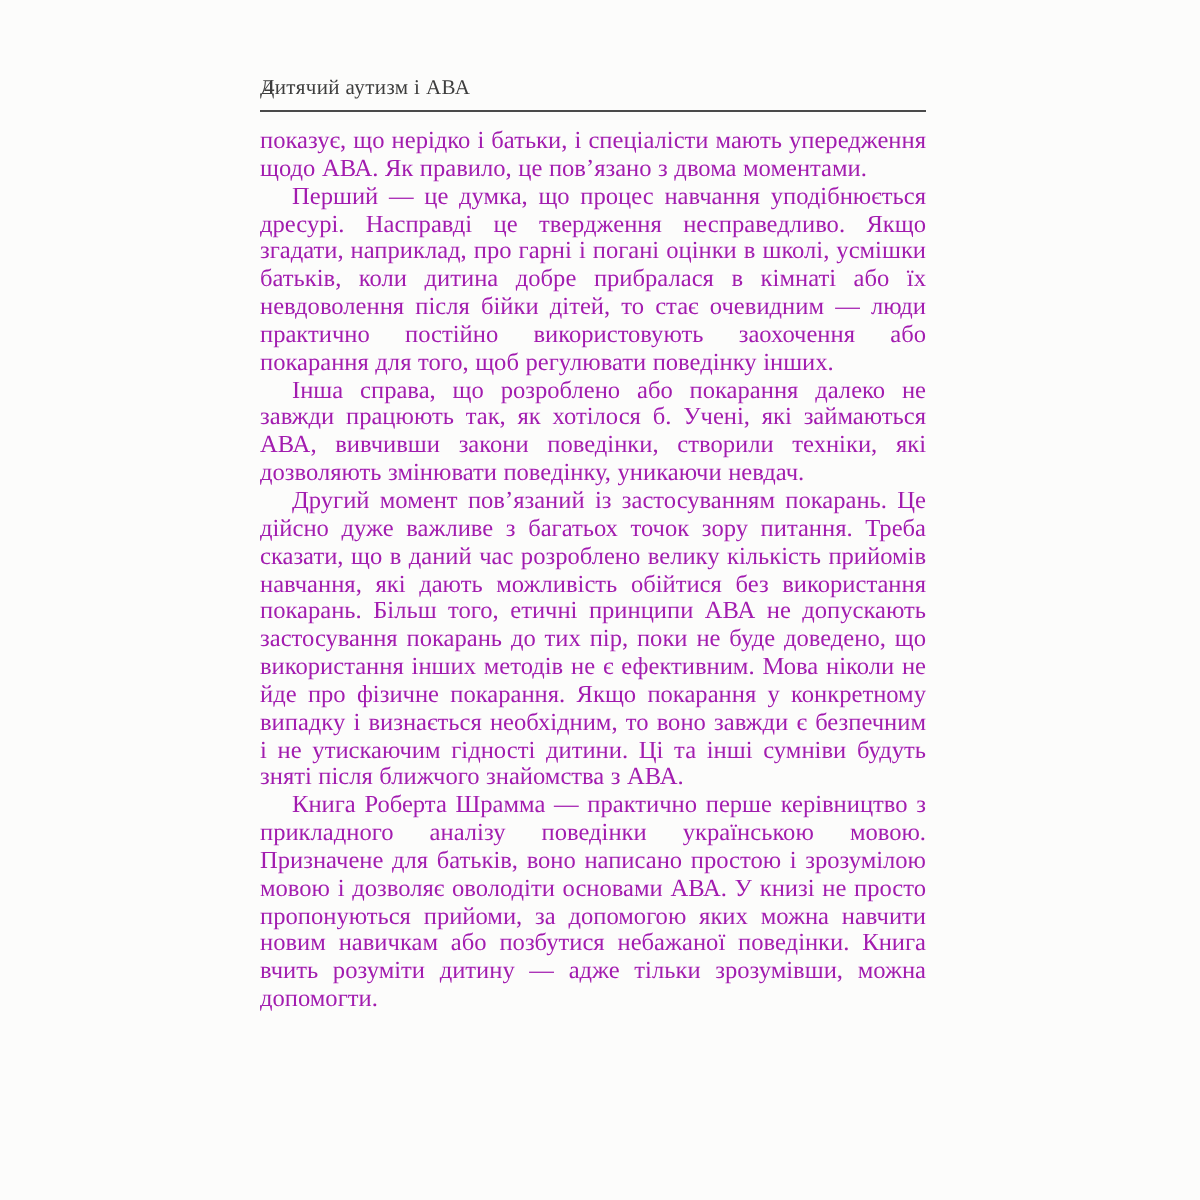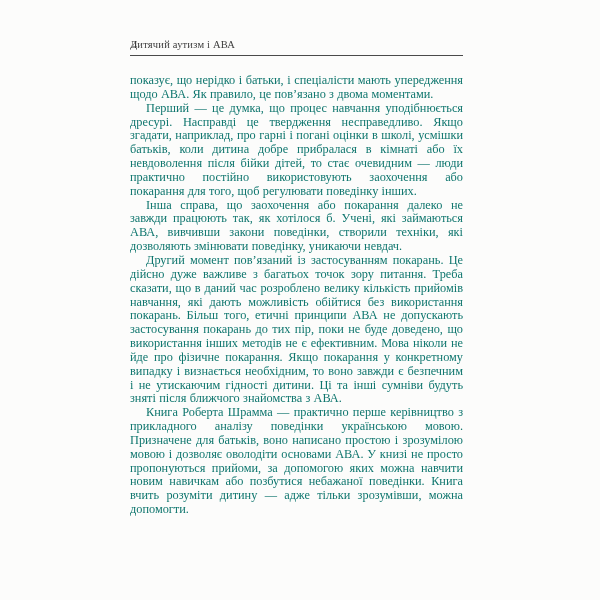--- a/index.html
+++ b/index.html
@@ -40,25 +40,25 @@
     right: 0;
     top: 0;
     text-align: left;
   }
   .head-rule {
     height: 0;
     border-bottom: 1.4px solid #4a4a4a;
     margin-top: 3px;
   }
   .body-text {
-    margin-top: 18px;
+    margin-top: 8px;
     font-size: 12.3px;
     line-height: 13.85px;
     text-align: justify;
-    color: #0f766e;
+    color: #a21caf;
     word-spacing: 0.2px;
     font-family: Liberation Serif, serif;
   }
   .body-text p {
     margin: 0;
     padding: 0;
     text-indent: 16px;
   }
   .body-text p.continuation {
     text-indent: 0;
@@ -73,19 +73,19 @@
     <div class="running-head">
       <span class="page-number">4</span>
       <span class="running-title">Дитячий аутизм і АВА</span>
     </div>
 
     <div class="head-rule"></div>
 
     <div class="body-text">
       <p class="continuation">показує, що нерідко і батьки, і спеціалісти мають упередження щодо АВА. Як правило, це пов’язано з двома моментами.</p>
       <p>Перший — це думка, що процес навчання уподібнюється дресурі. Насправді це твердження несправедливо. Якщо згадати, наприклад, про гарні і погані оцінки в школі, усмішки батьків, коли дитина добре прибралася в кімнаті або їх невдоволення після бійки дітей, то стає очевидним — люди практично постійно використовують заохочення або покарання для того, щоб регулювати поведінку інших.</p>
-      <p>Інша справа, що заохочення або покарання далеко не завжди працюють так, як хотілося б. Учені, які займаються АВА, вивчивши закони поведінки, створили техніки, які дозволяють змінювати поведінку, уникаючи невдач.</p>
+      <p>Інша справа, що розроблено або покарання далеко не завжди працюють так, як хотілося б. Учені, які займаються АВА, вивчивши закони поведінки, створили техніки, які дозволяють змінювати поведінку, уникаючи невдач.</p>
       <p>Другий момент пов’язаний із застосуванням покарань. Це дійсно дуже важливе з багатьох точок зору питання. Треба сказати, що в даний час розроблено велику кількість прийомів навчання, які дають можливість обійтися без використання покарань. Більш того, етичні принципи АВА не допускають застосування покарань до тих пір, поки не буде доведено, що використання інших методів не є ефективним. Мова ніколи не йде про фізичне покарання. Якщо покарання у конкретному випадку і визнається необхідним, то воно завжди є безпечним і не утискаючим гідності дитини. Ці та інші сумніви будуть зняті після ближчого знайомства з АВА.</p>
       <p>Книга Роберта Шрамма — практично перше керівництво з прикладного аналізу поведінки українською мовою. Призначене для батьків, воно написано простою і зрозумілою мовою і дозволяє оволодіти основами АВА. У книзі не просто пропонуються прийоми, за допомогою яких можна навчити новим навичкам або позбутися небажаної поведінки. Книга вчить розуміти дитину — адже тільки зрозумівши, можна допомогти.</p>
     </div>
 
   </div>
 </div>
 
 </body></html>

